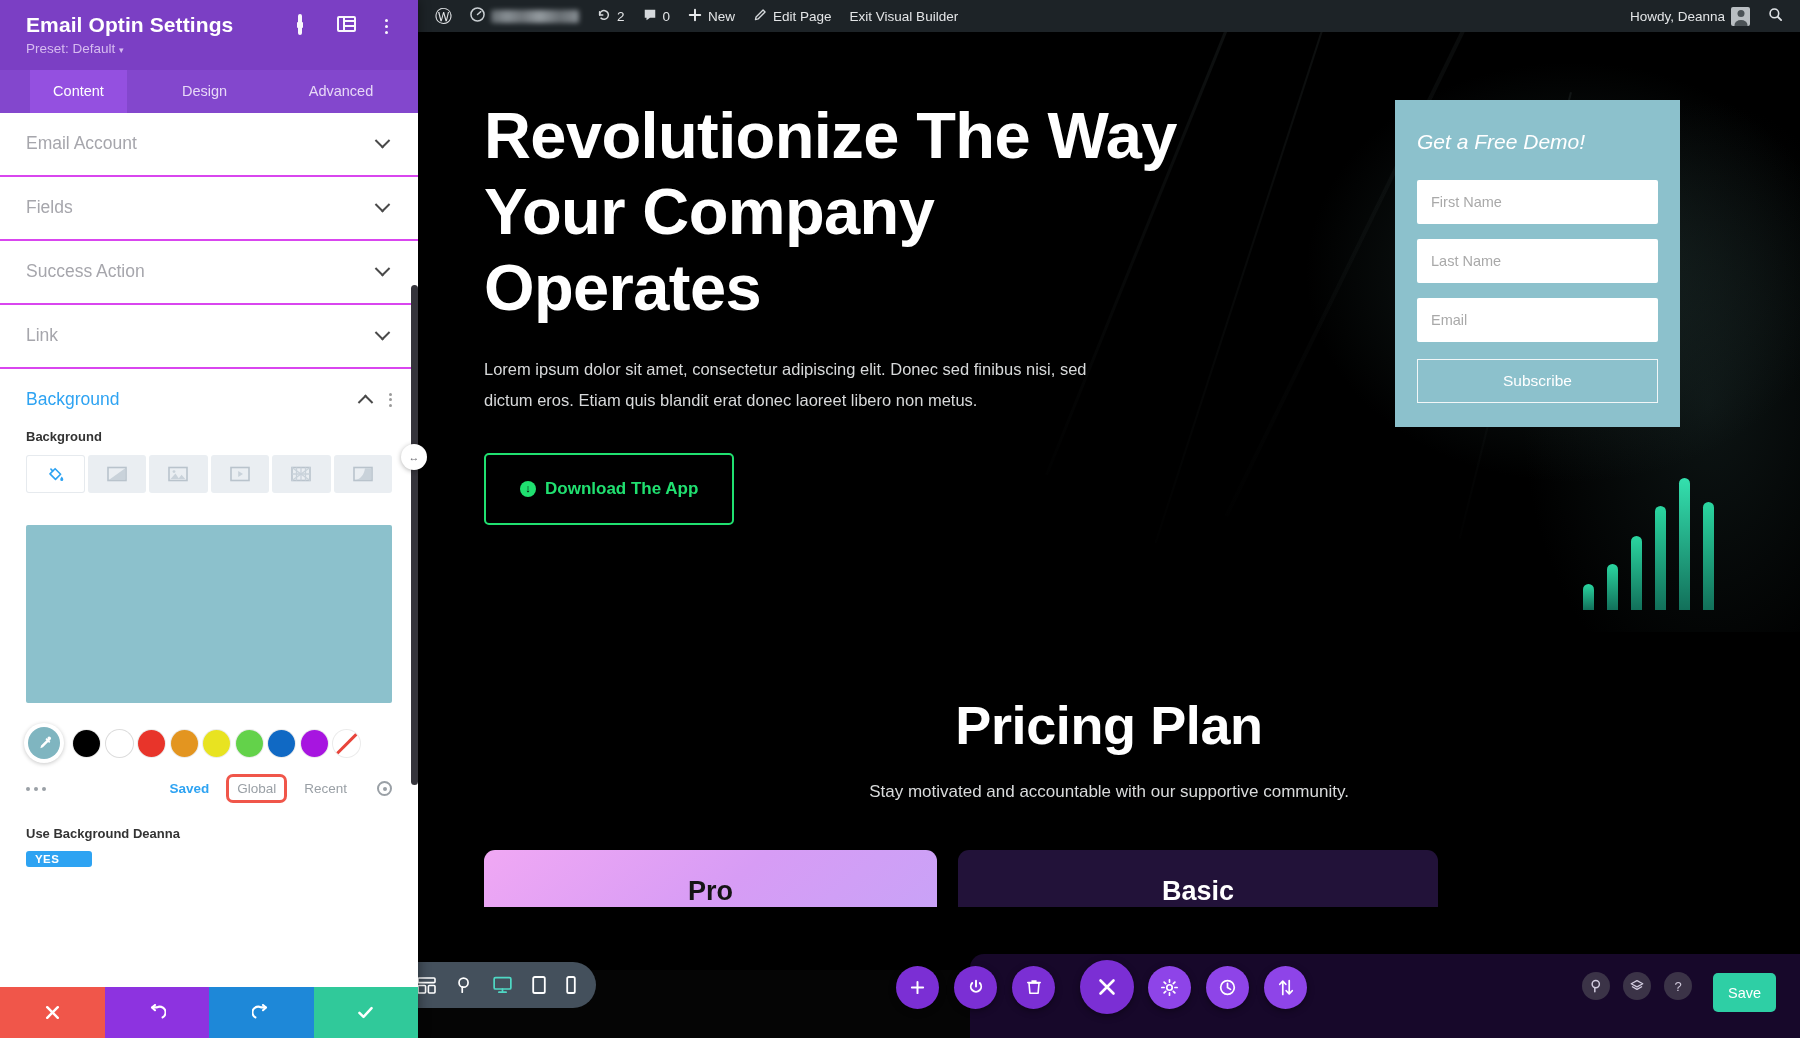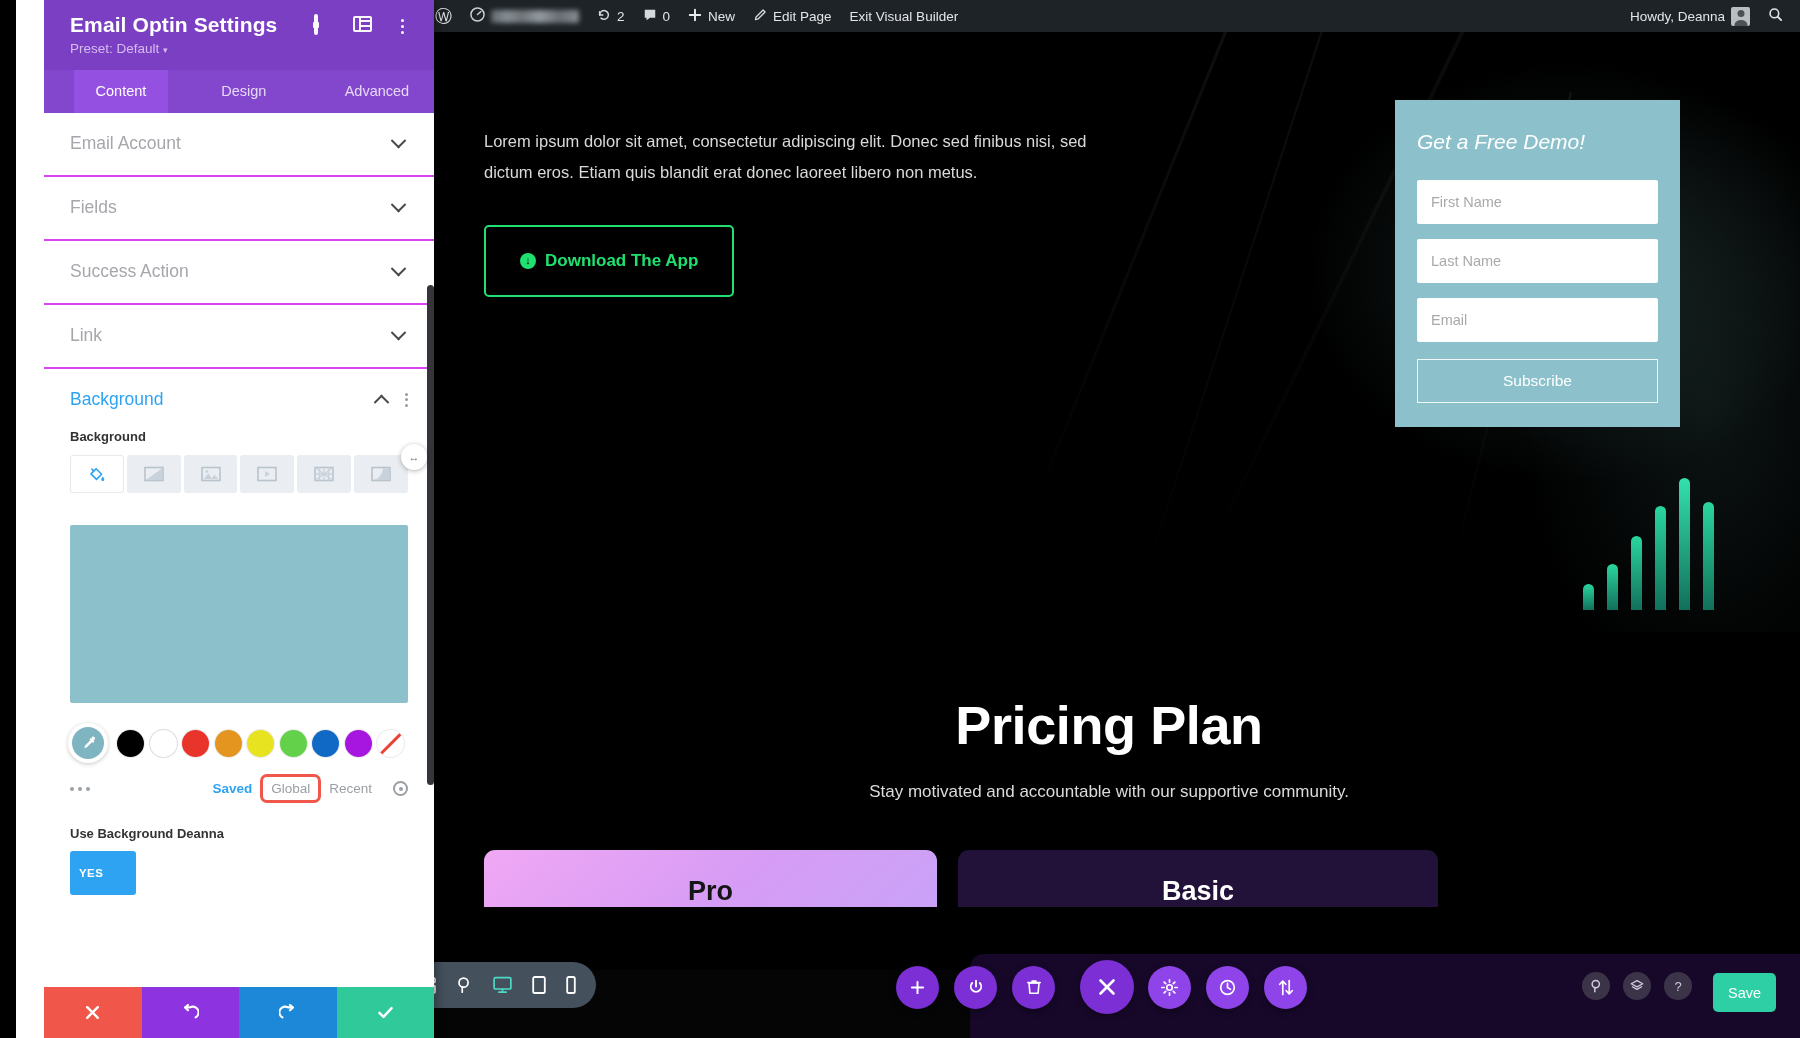--- a/index.html
+++ b/index.html
@@ -7,27 +7,26 @@
   html, body {
     width: 1800px; height: 1038px;
     overflow: hidden;
     font-family: "Liberation Sans", sans-serif;
     background: #000;
   }
   #root { position: relative; width: 1800px; height: 1038px; }
 
   
   #sidebar {
-    position: absolute; left: 16px; top: 0;
+    position: absolute; left: 0; top: 0;
     width: 418px; height: 1038px;
     background: #fff;
     display: flex; flex-direction: column;
     z-index: 40;
     box-shadow: 2px 0 10px rgba(0,0,0,.35);
-    padding-left: 28px;
   }
   .sb-header {
     background: #7b3fc4;
     padding: 12px 22px 14px 26px;
     position: relative;
     flex: 0 0 auto;
   }
   .sb-header-row { display: flex; align-items: flex-start; }
   .sb-title {
     color: #fff; font-size: 21px; font-weight: bold;
@@ -125,40 +124,40 @@
   }
   .swatch.transparent::after {
     content: ""; position: absolute; left: -3px; top: 12px; width: 34px; height: 2.5px;
     background: #e8443a; transform: rotate(-45deg);
   }
   .presets-row {
     display: flex; align-items: center; margin-top: 14px; position: relative;
   }
   .dots3 { display: flex; gap: 4px; }
   .dots3 span { width: 4px; height: 4px; background: #9aa0a6; border-radius: 50%; }
-  .presets-right { margin-left: auto; display: flex; align-items: center; gap: 3px; }
+  .presets-right { margin-left: auto; display: flex; align-items: center; gap: 12px; }
   .preset-link {
     font-size: 13.5px; color: #9aa0a6; cursor: pointer; padding: 4px 8px;
   }
   .preset-link.active { color: #2ea3f2; font-weight: bold; }
   .preset-link.highlight {
     outline: 3px solid #f0564a; border-radius: 4px; background: #fff;
   }
   .gear {
     width: 15px; height: 15px; margin-left: 10px; cursor: pointer;
     border: 2px solid #9aa0a6; border-radius: 50%; position: relative;
   }
   .gear::after {
     content:""; position:absolute; left:50%; top:50%; transform:translate(-50%,-50%);
     width:4px; height:4px; background:#9aa0a6; border-radius:50%;
   }
 
   .ubc-label { font-size: 13px; color: #333; font-weight: bold; margin: 26px 0 10px; }
   .toggle {
-    width: 66px; height: 44px; border: 2px solid #2ea3f2; border-radius: 3px;
+    width: 66px; height: 16px; border: 2px solid #2ea3f2; border-radius: 3px;
     display: flex; align-items: center; cursor: pointer; overflow: hidden; background: #2ea3f2; gap: 24px;
   }
   .toggle .yes {
     color: #fff; font-size: 11.5px; font-weight: bold; padding: 0 7px; letter-spacing: .4px;
   }
   .toggle .knob { flex: 1; background: #fff; height: 100%; border-radius: 2px; }
 
   .sb-footer { display: flex; flex: 0 0 auto; height: 51px; }
   .sb-fbtn {
     flex: 1; display: flex; align-items: center; justify-content: center;
@@ -401,20 +400,21 @@
           <i style="height:26px;background:linear-gradient(#2ad6a0,#12705a);"></i>
           <i style="height:46px;background:linear-gradient(#2ad6a0,#12705a);"></i>
           <i style="height:74px;background:linear-gradient(#2ad6a0,#12705a);"></i>
           <i style="height:104px;background:linear-gradient(#2ad6a0,#12705a);"></i>
           <i style="height:132px;background:linear-gradient(#34e0ae,#12705a);"></i>
           <i style="height:108px;background:linear-gradient(#2ad6a0,#12705a);"></i>
         </div>
       </div>
 
       <div class="hero-inner">
+        <h1 class="hero-h1">Revolutionize The Way Your Company Operates</h1>
         <p class="hero-p">Lorem ipsum dolor sit amet, consectetur adipiscing elit. Donec sed finibus nisi, sed dictum eros. Etiam quis blandit erat donec laoreet libero non metus.</p>
         <div class="hero-btn">
           <span class="dl-circle">↓</span>
           <span>Download The App</span>
         </div>
       </div>
 
       <div class="optin-card">
         <div class="optin-title">Get a Free Demo!</div>
         <input class="optin-input" placeholder="First Name" style="">

